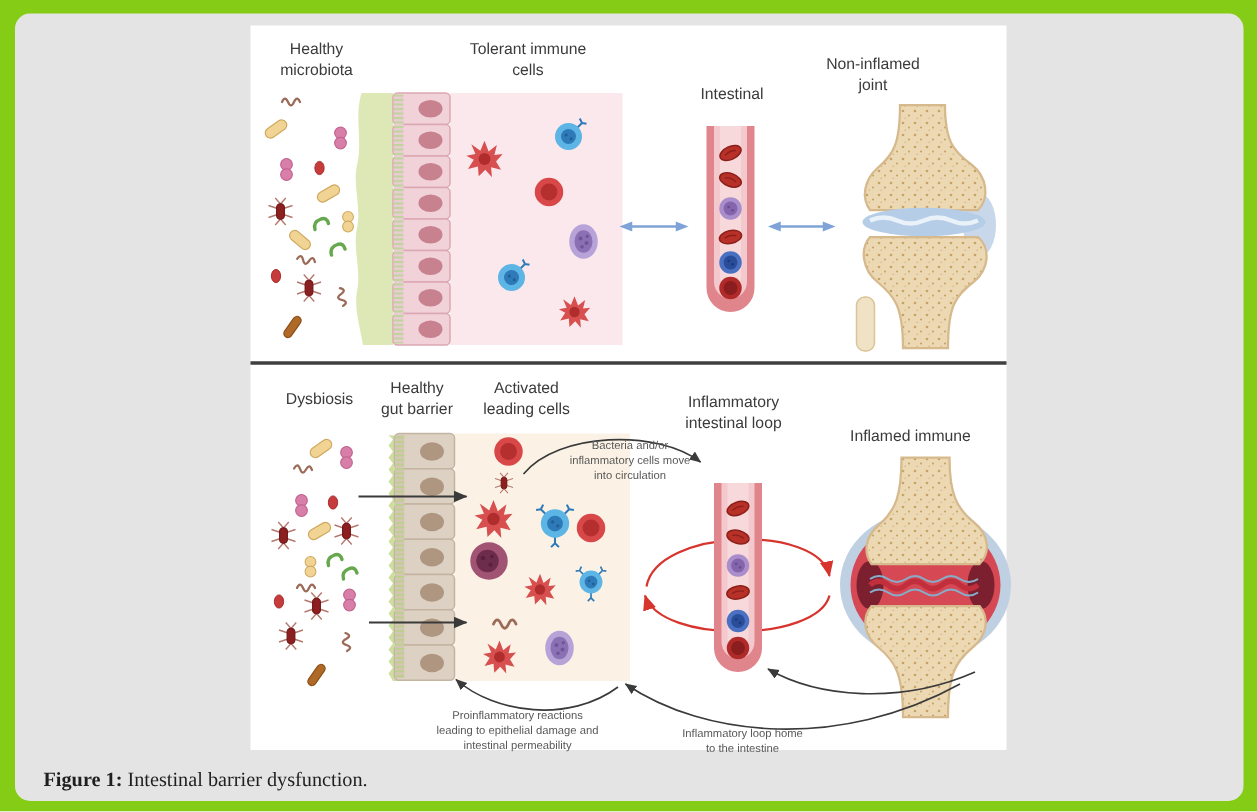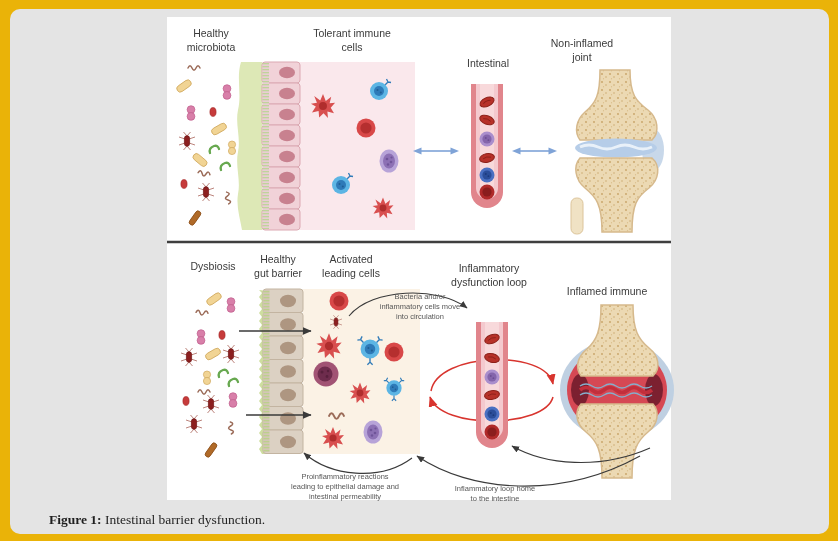--- a/index.html
+++ b/index.html
@@ -1,37 +1,37 @@
 <!DOCTYPE html>
 <html><head>
 <meta charset="utf-8">
 <style>
   * { margin:0; padding:0; box-sizing:border-box; }
   html,body { background:#ffffff; }
   .canvas {
-    position:relative; width:838px; height:541px; background:#eab308;
+    position:relative; width:838px; height:541px; background:#84cc16;
     font-family:"Liberation Sans","DejaVu Sans",sans-serif; overflow:hidden;
   }
   .gray-mat {
     position:absolute; left:10px; top:9px; width:819px; height:525px;
     background:#e4e4e4; border-radius:10px;
   }
   .figure-panel {
     position:absolute; left:167px; top:17px; width:504px; height:483px;
     background:#ffffff;
   }
   svg.art { position:absolute; left:0; top:0; width:838px; height:541px; }
   .lbl {
     position:absolute; text-align:center; color:#3b3b3b;
     font-size:10.5px; line-height:1.3; white-space:pre-line;
   }
   .lbl.small { font-size:7.5px; color:#585858; line-height:1.35; }
   .caption {
     position:absolute; left:29px; top:512px; color:#1f1f1f;
-    font-family:"Liberation Serif","DejaVu Serif",serif; font-size:13.5px;margin-left:20px;
+    font-family:"Liberation Serif","DejaVu Serif",serif; font-size:13.5px;
   }
   .caption .cap-label { font-weight:bold; }
 </style>
 </head>
 <body>
 
 <div class="canvas">
   <div class="gray-mat"></div>
   <div class="figure-panel"></div>
 
@@ -362,21 +362,21 @@
   <div class="lbl" style="left:438px; top:57px; width:100px">Intestinal</div>
   <div class="lbl" style="left:536px; top:37px; width:92px">Non-inflamed
 joint</div>
 
   <div class="lbl" style="left:173px; top:260px; width:80px">Dysbiosis</div>
   <div class="lbl" style="left:238px; top:253px; width:80px">Healthy
 gut barrier</div>
   <div class="lbl" style="left:297px; top:253px; width:108px">Activated
 leading cells</div>
   <div class="lbl" style="left:429px; top:262px; width:120px">Inflammatory
-dysfunction loop</div>
+intestinal loop</div>
   <div class="lbl" style="left:557px; top:285px; width:100px">Inflamed immune</div>
 
   <div class="lbl small" style="left:364px; top:292px; width:112px">Bacteria and/or
 inflammatory cells move
 into circulation</div>
   <div class="lbl small" style="left:261px; top:472px; width:168px">Proinflammatory reactions
 leading to epithelial damage and
 intestinal permeability</div>
   <div class="lbl small" style="left:420px; top:484px; width:150px">Inflammatory loop home
 to the intestine</div>

